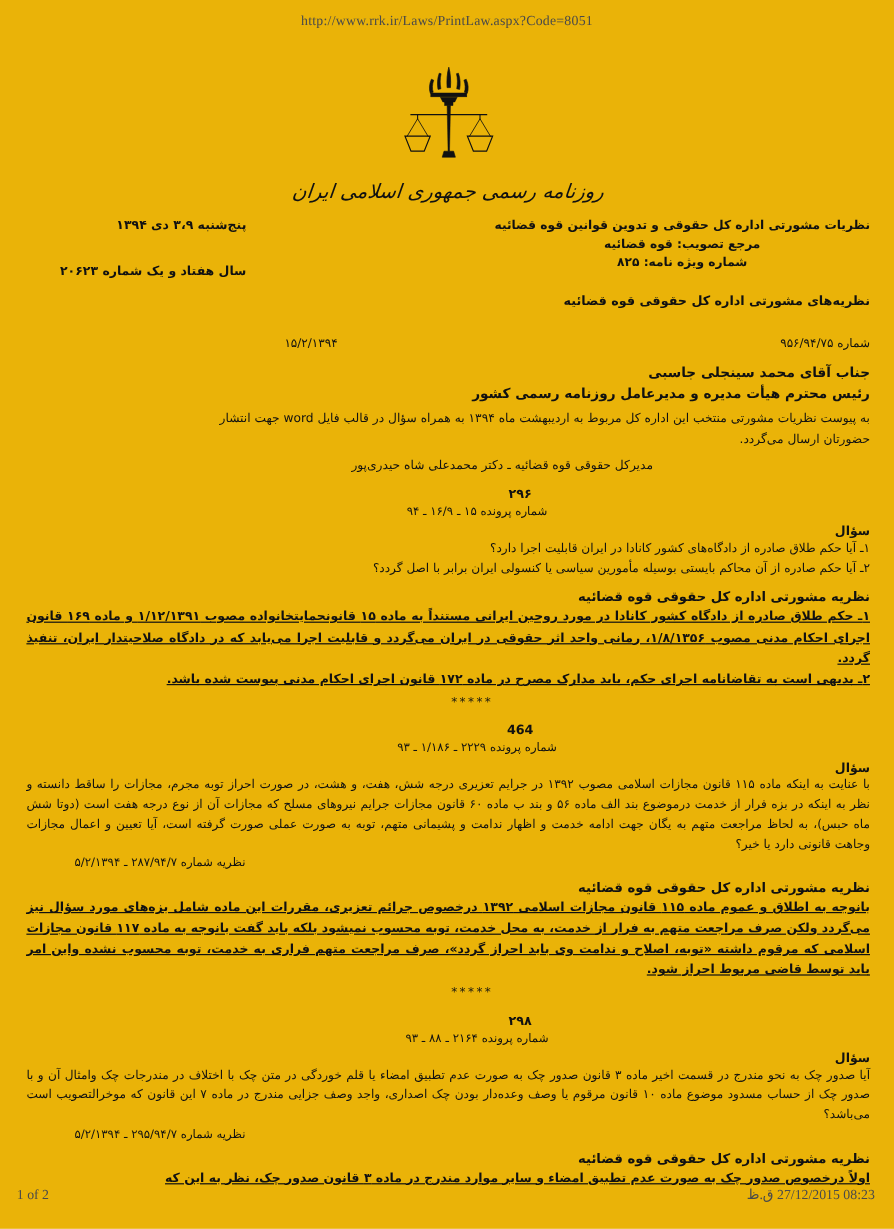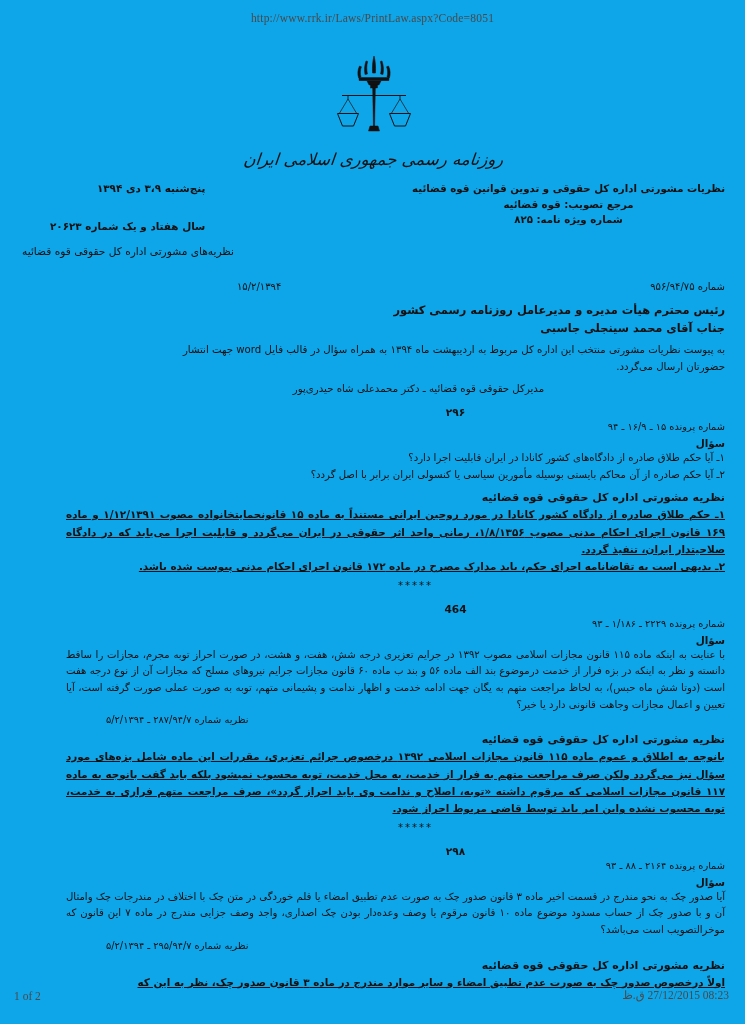--- a/index.html
+++ b/index.html
@@ -12,21 +12,21 @@
     height: 1024px;
     position: relative;
     font-family: "DejaVu Sans", "Liberation Sans", sans-serif;
     color: #1a1a1a;
     overflow: hidden;
   }
 
   .page {
     position: absolute;
     inset: 0;
-    background: #0ea5e9;
+    background: #eab308;
   }
 
   
   .print-url {
     position: absolute;
     top: 12px;
     left: 0;
     right: 0;
     text-align: center;
     direction: ltr;
@@ -106,23 +106,23 @@
     top: 0;
     text-align: right;
     font-size: 10.4px;
     line-height: 15.5px;
     color: #111;
     font-weight: 700;
   }
   .masthead-left .issue-line { margin-top: 22px; }
 
   .section-title {
-    text-align: left;
+    text-align: right;
     font-size: 10.6px;
-    font-weight: 400;
+    font-weight: 700;
     color: #111;
     margin-top: 2px;
   }
 
   
   .letter-head {
     margin-top: 24px;
     position: relative;
     height: 20px;
   }
@@ -159,30 +159,30 @@
   .letter-body .last-line { display: block; }
   .signature {
     margin-top: 8px;
     text-align: center;
     font-size: 10.2px;
     color: #111;
     padding-left: 90px;
   }
 
   
-  .opinion { margin-top: 12px; margin-left: 44px; }
+  .opinion { margin-top: 12px; }
   .opinion-no {
     text-align: center;
     font-size: 10.6px;
     font-weight: 700;
     color: #111;
     padding-left: 120px;
   }
   .case-no {
-    text-align: right;
+    text-align: center;
     padding-left: 48px;
     font-size: 9.8px;
     color: #111;
     margin-top: 3px;
     direction: rtl;
   }
   .q-label {
     text-align: right;
     font-size: 10.4px;
     font-weight: 700;
@@ -286,22 +286,22 @@
         <div class="issue-line">سال هفتاد و یک شماره ۲۰۶۲۳</div>
       </div>
     </div>
 
     <div class="section-title">نظریه‌های مشورتی اداره کل حقوقی قوه قضائیه</div>
 
     <div class="letter-head">
       <div class="letter-number">شماره ۹۵۶/۹۴/۷۵</div>
       <div class="letter-date">۱۵/۲/۱۳۹۴</div>
     </div>
+    <div class="addressee">جناب آقای محمد سینجلی جاسبی</div>
     <div class="addressee">رئیس محترم هیأت مدیره و مدیرعامل روزنامه رسمی کشور</div>
-    <div class="addressee">جناب آقای محمد سینجلی جاسبی</div>
     <div class="letter-body">
       <span>به پیوست نظریات مشورتی منتخب این اداره کل مربوط به اردیبهشت ماه ۱۳۹۴ به همراه سؤال در قالب فایل word جهت انتشار</span>
       <span class="last-line">حضورتان ارسال می‌گردد.</span>
     </div>
     <div class="signature">مدیرکل حقوقی قوه قضائیه ـ دکتر محمدعلی شاه حیدری‌پور</div>
 
     <div id="opinions-host">
         <div class="opinion">
           <div class="opinion-no">۲۹۶</div>
           <div class="case-no">شماره پرونده ۱۵ ـ ۱۶/۹ ـ ۹۴</div>

